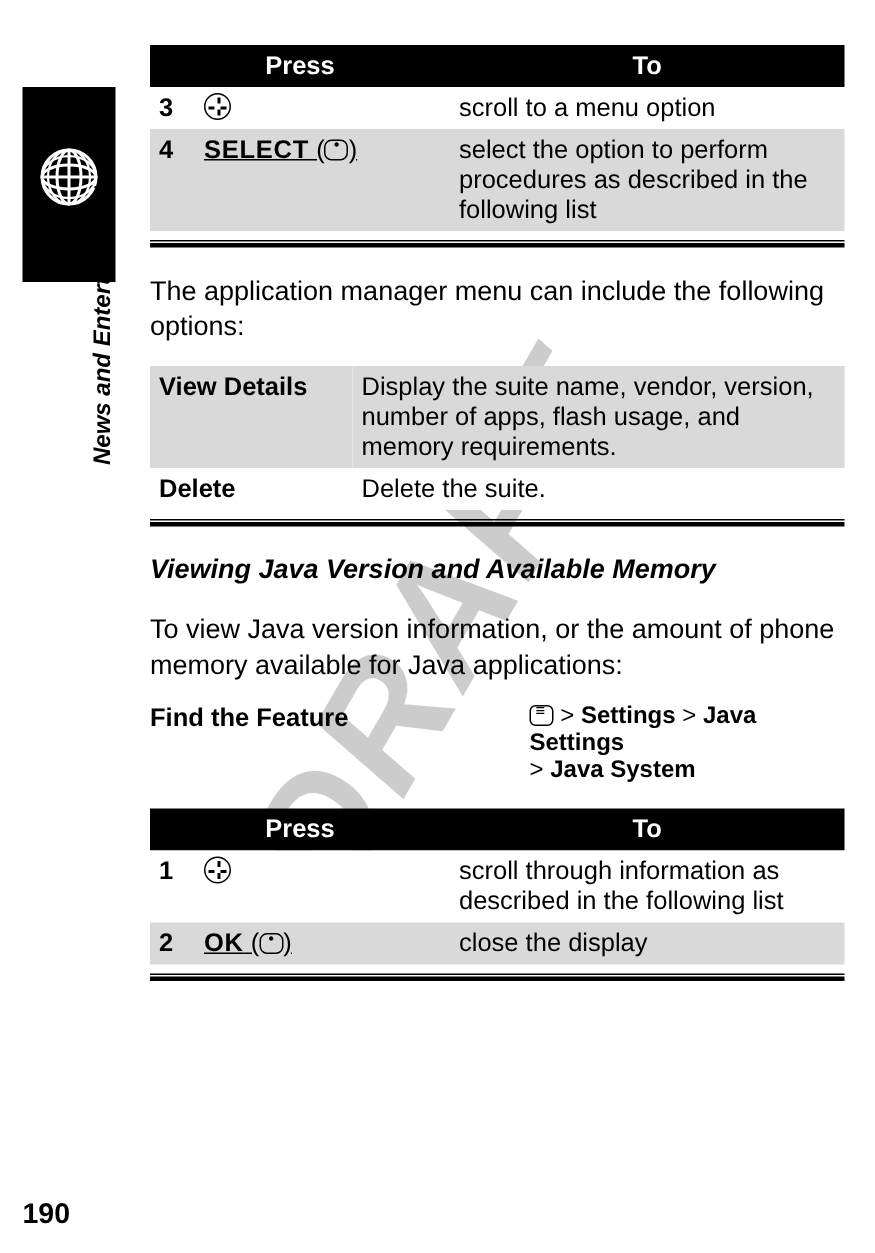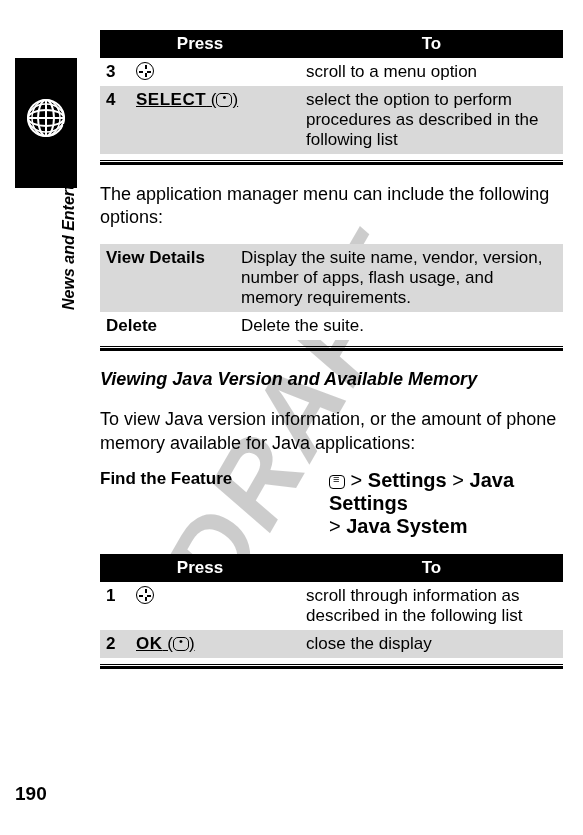--- a/index.html
+++ b/index.html
@@ -97,21 +97,22 @@
       margin: 4px 0 16px 0;
       gap: 24px;
     }
     .find-left {
       width: 205px;
       font-size: 17px;
       font-weight: bold;
     }
     .find-right {
       flex: 1;
-      font-size: 20px;
+      font-size: 16px;
+      margin-left: 24px;
     }
     .find-right .b { font-weight: bold; font-family: "Arial Narrow", Arial, sans-serif; font-stretch: condensed;}
     .key-icon {
       display: inline-block;
       width: 18px; height: 18px;
       border: 1.5px solid #000;
       border-radius: 50%;
       position: relative;
       vertical-align: -3px;
     }
@@ -150,21 +151,21 @@
       content:'≡';
       position:absolute;
       left:3px; top:-3px;
       font-size:11px;
       font-weight:bold;
     }
     .select-label { font-weight:bold; font-family:"Arial Narrow",Arial,sans-serif; font-stretch:condensed; letter-spacing:0.5px;}
     .page-num {
       position: absolute;
       left: 15px;
-      bottom: 30px;
+      bottom: 14px;
       font-size: 19px;
       font-weight: bold;
     }
     .rule-wrap { height:5px; position:relative; }
     .rule-wrap .r1 { position:absolute; left:0; right:0; top:0; height:1px; background:#000;}
     .rule-wrap .r2 { position:absolute; left:0; right:0; bottom:0; height:3px; background:#000;}
   </style>
 </head>
 <body>
 

